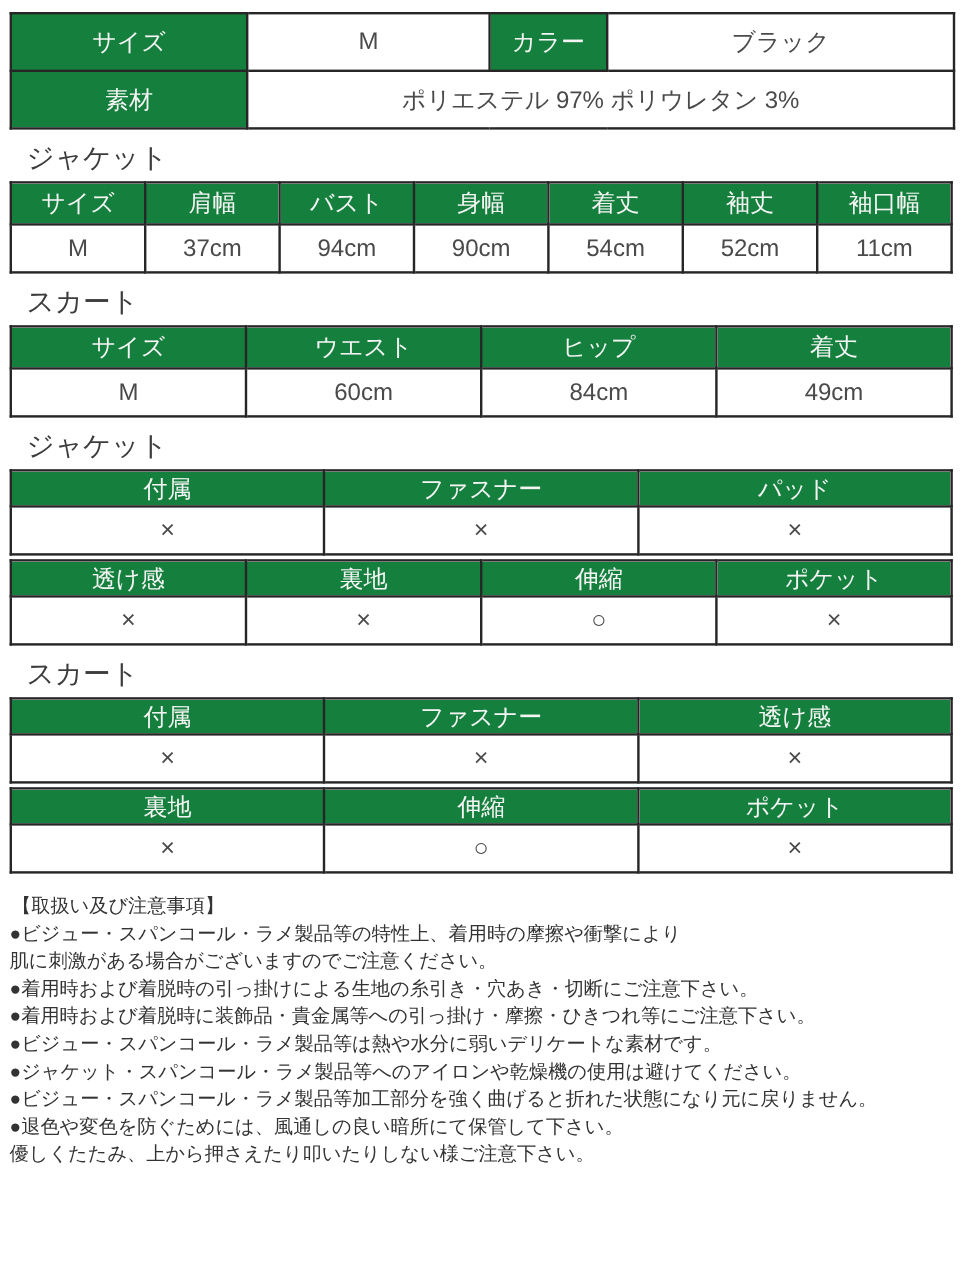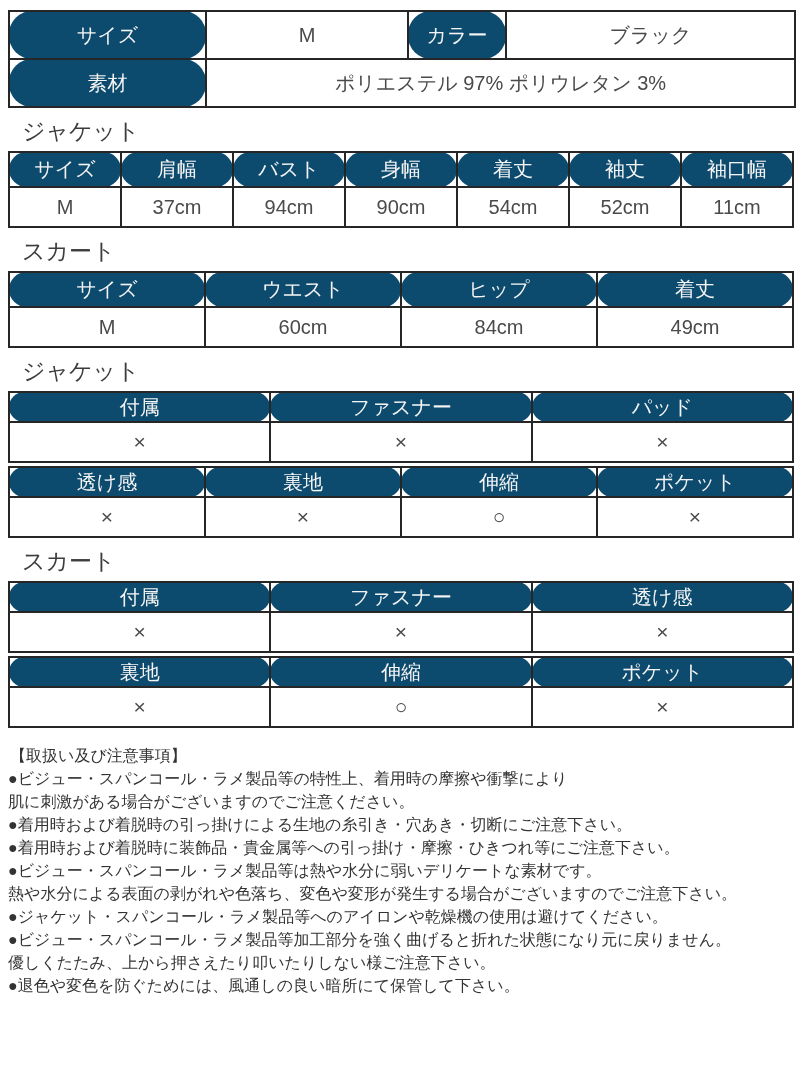--- a/index.html
+++ b/index.html
@@ -17,21 +17,21 @@
   td, th {
     border: 2px solid #262626;
     text-align: center;
     vertical-align: middle;
     font-weight: normal;
     font-size: 20px;
     padding: 0;
     overflow: hidden;
     white-space: nowrap;
   }
-  th.hdr { background: #0c4a6e; color: #f4f4f4; border-radius: 23px; }
+  th.hdr { background: #15803d; color: #f4f4f4; }
   td.val { background: #ffffff; color: #4a4a4a; }
 
   
   .spec td, .spec th { height: 48px; }
 
   
   .measure th { height: 35px; }
   .measure td { height: 40px; }
 
   
@@ -180,20 +180,19 @@
   </tbody>
     </table>
 
   <div class="notes">
     <div class="line" style="margin-left:2px">【取扱い及び注意事項】</div>
     <div class="line">●ビジュー・スパンコール・ラメ製品等の特性上、着用時の摩擦や衝撃により</div>
     <div class="line">肌に刺激がある場合がございますのでご注意ください。</div>
     <div class="line">●着用時および着脱時の引っ掛けによる生地の糸引き・穴あき・切断にご注意下さい。</div>
     <div class="line">●着用時および着脱時に装飾品・貴金属等への引っ掛け・摩擦・ひきつれ等にご注意下さい。</div>
     <div class="line">●ビジュー・スパンコール・ラメ製品等は熱や水分に弱いデリケートな素材です。</div>
-    <div class="line">熱や水分による表面の剥がれや色落ち、変色や変形が発生する場合がございますのでご注意下さい。</div>
     <div class="line">●ジャケット・スパンコール・ラメ製品等へのアイロンや乾燥機の使用は避けてください。</div>
     <div class="line">●ビジュー・スパンコール・ラメ製品等加工部分を強く曲げると折れた状態になり元に戻りません。</div>
+    <div class="line">●退色や変色を防ぐためには、風通しの良い暗所にて保管して下さい。</div>
     <div class="line">優しくたたみ、上から押さえたり叩いたりしない様ご注意下さい。</div>
-    <div class="line">●退色や変色を防ぐためには、風通しの良い暗所にて保管して下さい。</div>
   </div>
 
 </div>
 
 </body></html>

